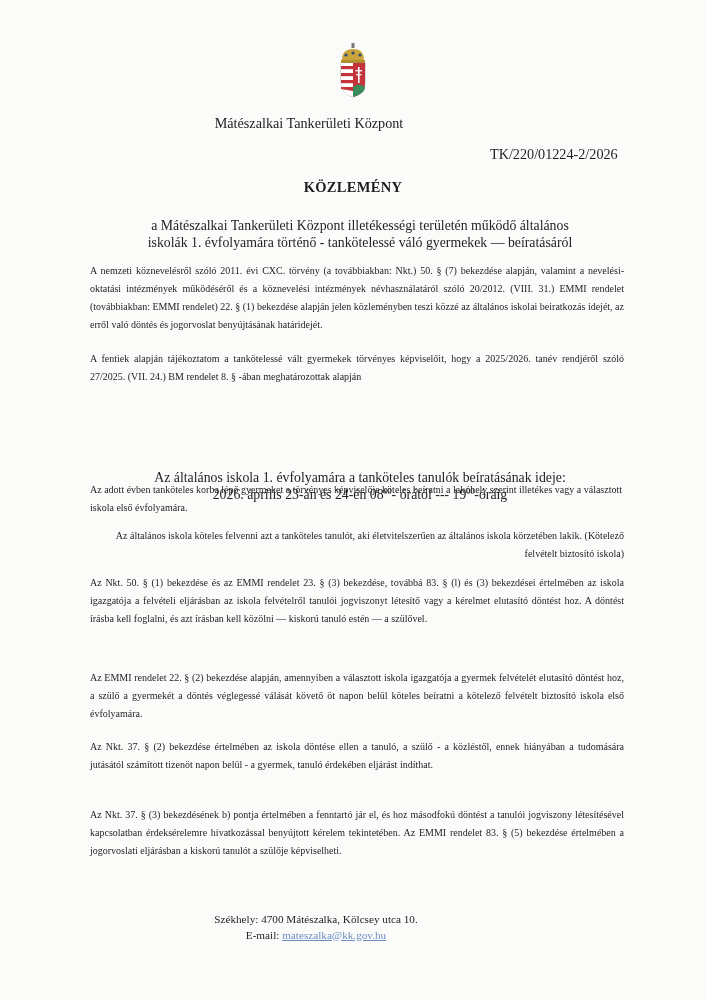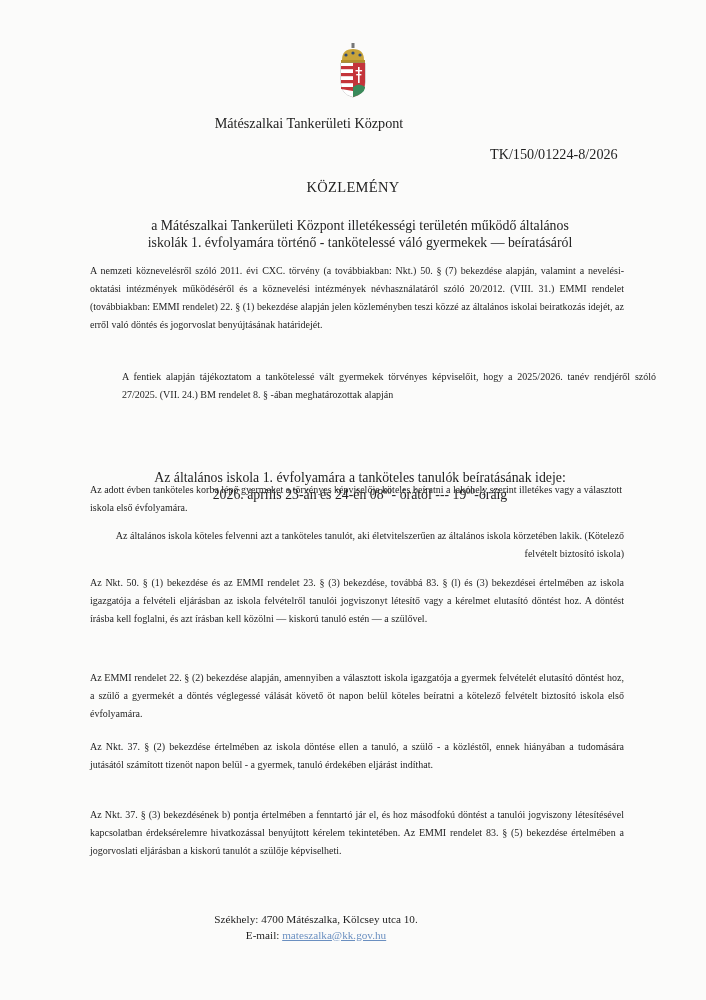--- a/index.html
+++ b/index.html
@@ -3,21 +3,21 @@
   <meta charset="utf-8">
   <style>
     html, body { margin: 0; padding: 0; }
     body {
       width: 706px; height: 1000px; background: #fbfbfa; position: relative; overflow: hidden;
       font-family: "Liberation Serif", serif; color: #1e1e1e;
     }
     .crest { position: absolute; left: 338px; top: 42px; width: 30px; height: 56px; }
     .org { position: absolute; top: 115px; left: 0; width: 618px; text-align: center; font-size: 14.2px; }
     .ref { position: absolute; top: 146px; left: 490px; font-size: 14.2px; }
-    .title { position: absolute; top: 179px; left: 0; width: 706px; text-align: center; font-size: 14.5px; font-weight: normal; letter-spacing: 0.3px; }
+    .title { position: absolute; top: 179px; left: 0; width: 706px; text-align: center; font-size: 14.5px; font-weight: bold; letter-spacing: 0.3px; }
     .subtitle { position: absolute; top: 217px; left: 90px; width: 540px; text-align: center; font-size: 13.8px; line-height: 17px; }
     .p { position: absolute; left: 90px; width: 534px; font-size: 10px; line-height: 18px; text-align: justify; }
     .p.left { text-align: left; }
     .center-block { position: absolute; left: 90px; width: 540px; text-align: center; font-size: 13.8px; line-height: 17px; margin-top: 24px; }
     sup { font-size: 8px; vertical-align: 5px; line-height: 0; }
     .footer { position: absolute; top: 912px; left: 0; width: 632px; text-align: center; font-size: 11.2px; line-height: 15.5px; }
     .footer a { color: #6a8fc0; text-decoration: underline; }
   </style>
 </head>
 <body>
@@ -38,30 +38,30 @@
   <rect x="3" y="38" width="12" height="3.2" fill="#c4343a"></rect>
   <path d="M3 45 H15 V49 L3 47 Z" fill="#c4343a"></path>
   <path d="M15 21 H27 V40 Q27 52 15 55 Z" fill="#c4343a"></path>
   <path d="M15 45 Q21 40 27 45 V46 Q26 52 15 55 Z" fill="#3a8a5a"></path>
   <rect x="20" y="25" width="1.6" height="16" fill="#fff"></rect>
   <rect x="17.5" y="28" width="6.6" height="1.4" fill="#fff"></rect>
   <rect x="18.2" y="32" width="5.2" height="1.4" fill="#fff"></rect>
 </svg>
 
 <div class="org">Mátészalkai Tankerületi Központ</div>
-<div class="ref">TK/150/01224-8/2026</div>
+<div class="ref">TK/220/01224-2/2026</div>
 <div class="title">KÖZLEMÉNY</div>
 
 <div class="subtitle">
   <div>a Mátészalkai Tankerületi Központ illetékességi területén működő általános</div>
   <div>iskolák 1. évfolyamára történő - tankötelessé váló gyermekek — beíratásáról</div>
 </div>
 
 <div class="p" style="top:262px;">A nemzeti köznevelésről szóló 2011. évi CXC. törvény (a továbbiakban: Nkt.) 50. § (7) bekezdése alapján, valamint a nevelési-oktatási intézmények működéséről és a köznevelési intézmények névhasználatáról szóló 20/2012. (VIII. 31.) EMMI rendelet (továbbiakban: EMMI rendelet) 22. § (1) bekezdése alapján jelen közleményben teszi közzé az általános iskolai beiratkozás idejét, az erről való döntés és jogorvoslat benyújtásának határidejét.</div>
-<div class="p" style="top:368px;margin-left:32px;">A fentiek alapján tájékoztatom a tankötelessé vált gyermekek törvényes képviselőit, hogy a 2025/2026. tanév rendjéről szóló 27/2025. (VII. 24.) BM rendelet 8. § -ában meghatározottak alapján</div>
+<div class="p" style="top:350px;">A fentiek alapján tájékoztatom a tankötelessé vált gyermekek törvényes képviselőit, hogy a 2025/2026. tanév rendjéről szóló 27/2025. (VII. 24.) BM rendelet 8. § -ában meghatározottak alapján</div>
 
 <div class="center-block" style="top:445px;">
   <div>Az általános iskola 1. évfolyamára a tanköteles tanulók beíratásának ideje:</div>
   <div><span>2026. április 23-án és 24-én 08</span><sup>00</sup><span>- órától --- 19</span><sup>00</sup><span>-óráig</span></div>
 </div>
 
 <div class="p left" style="top:481px;">Az adott évben tanköteles korba lépő gyermeket a törvényes képviselője köteles beíratni a lakóhely szerint illetékes vagy a választott iskola első évfolyamára.</div>
 <div class="p left" style="top:527px;text-align:right;">Az általános iskola köteles felvenni azt a tanköteles tanulót, aki életvitelszerűen az általános iskola körzetében lakik. (Kötelező felvételt biztosító iskola)</div>
 <div class="p" style="top:574px;">Az Nkt. 50. § (1) bekezdése és az EMMI rendelet 23. § (3) bekezdése, továbbá 83. § (l) és (3) bekezdései értelmében az iskola igazgatója a felvételi eljárásban az iskola felvételről tanulói jogviszonyt létesítő vagy a kérelmet elutasító döntést hoz. A döntést írásba kell foglalni, és azt írásban kell közölni — kiskorú tanuló estén — a szülővel.</div>
 <div class="p" style="top:669px;">Az EMMI rendelet 22. § (2) bekezdése alapján, amennyiben a választott iskola igazgatója a gyermek felvételét elutasító döntést hoz, a szülő a gyermekét a döntés véglegessé válását követő öt napon belül köteles beíratni a kötelező felvételt biztosító iskola első évfolyamára.</div>

